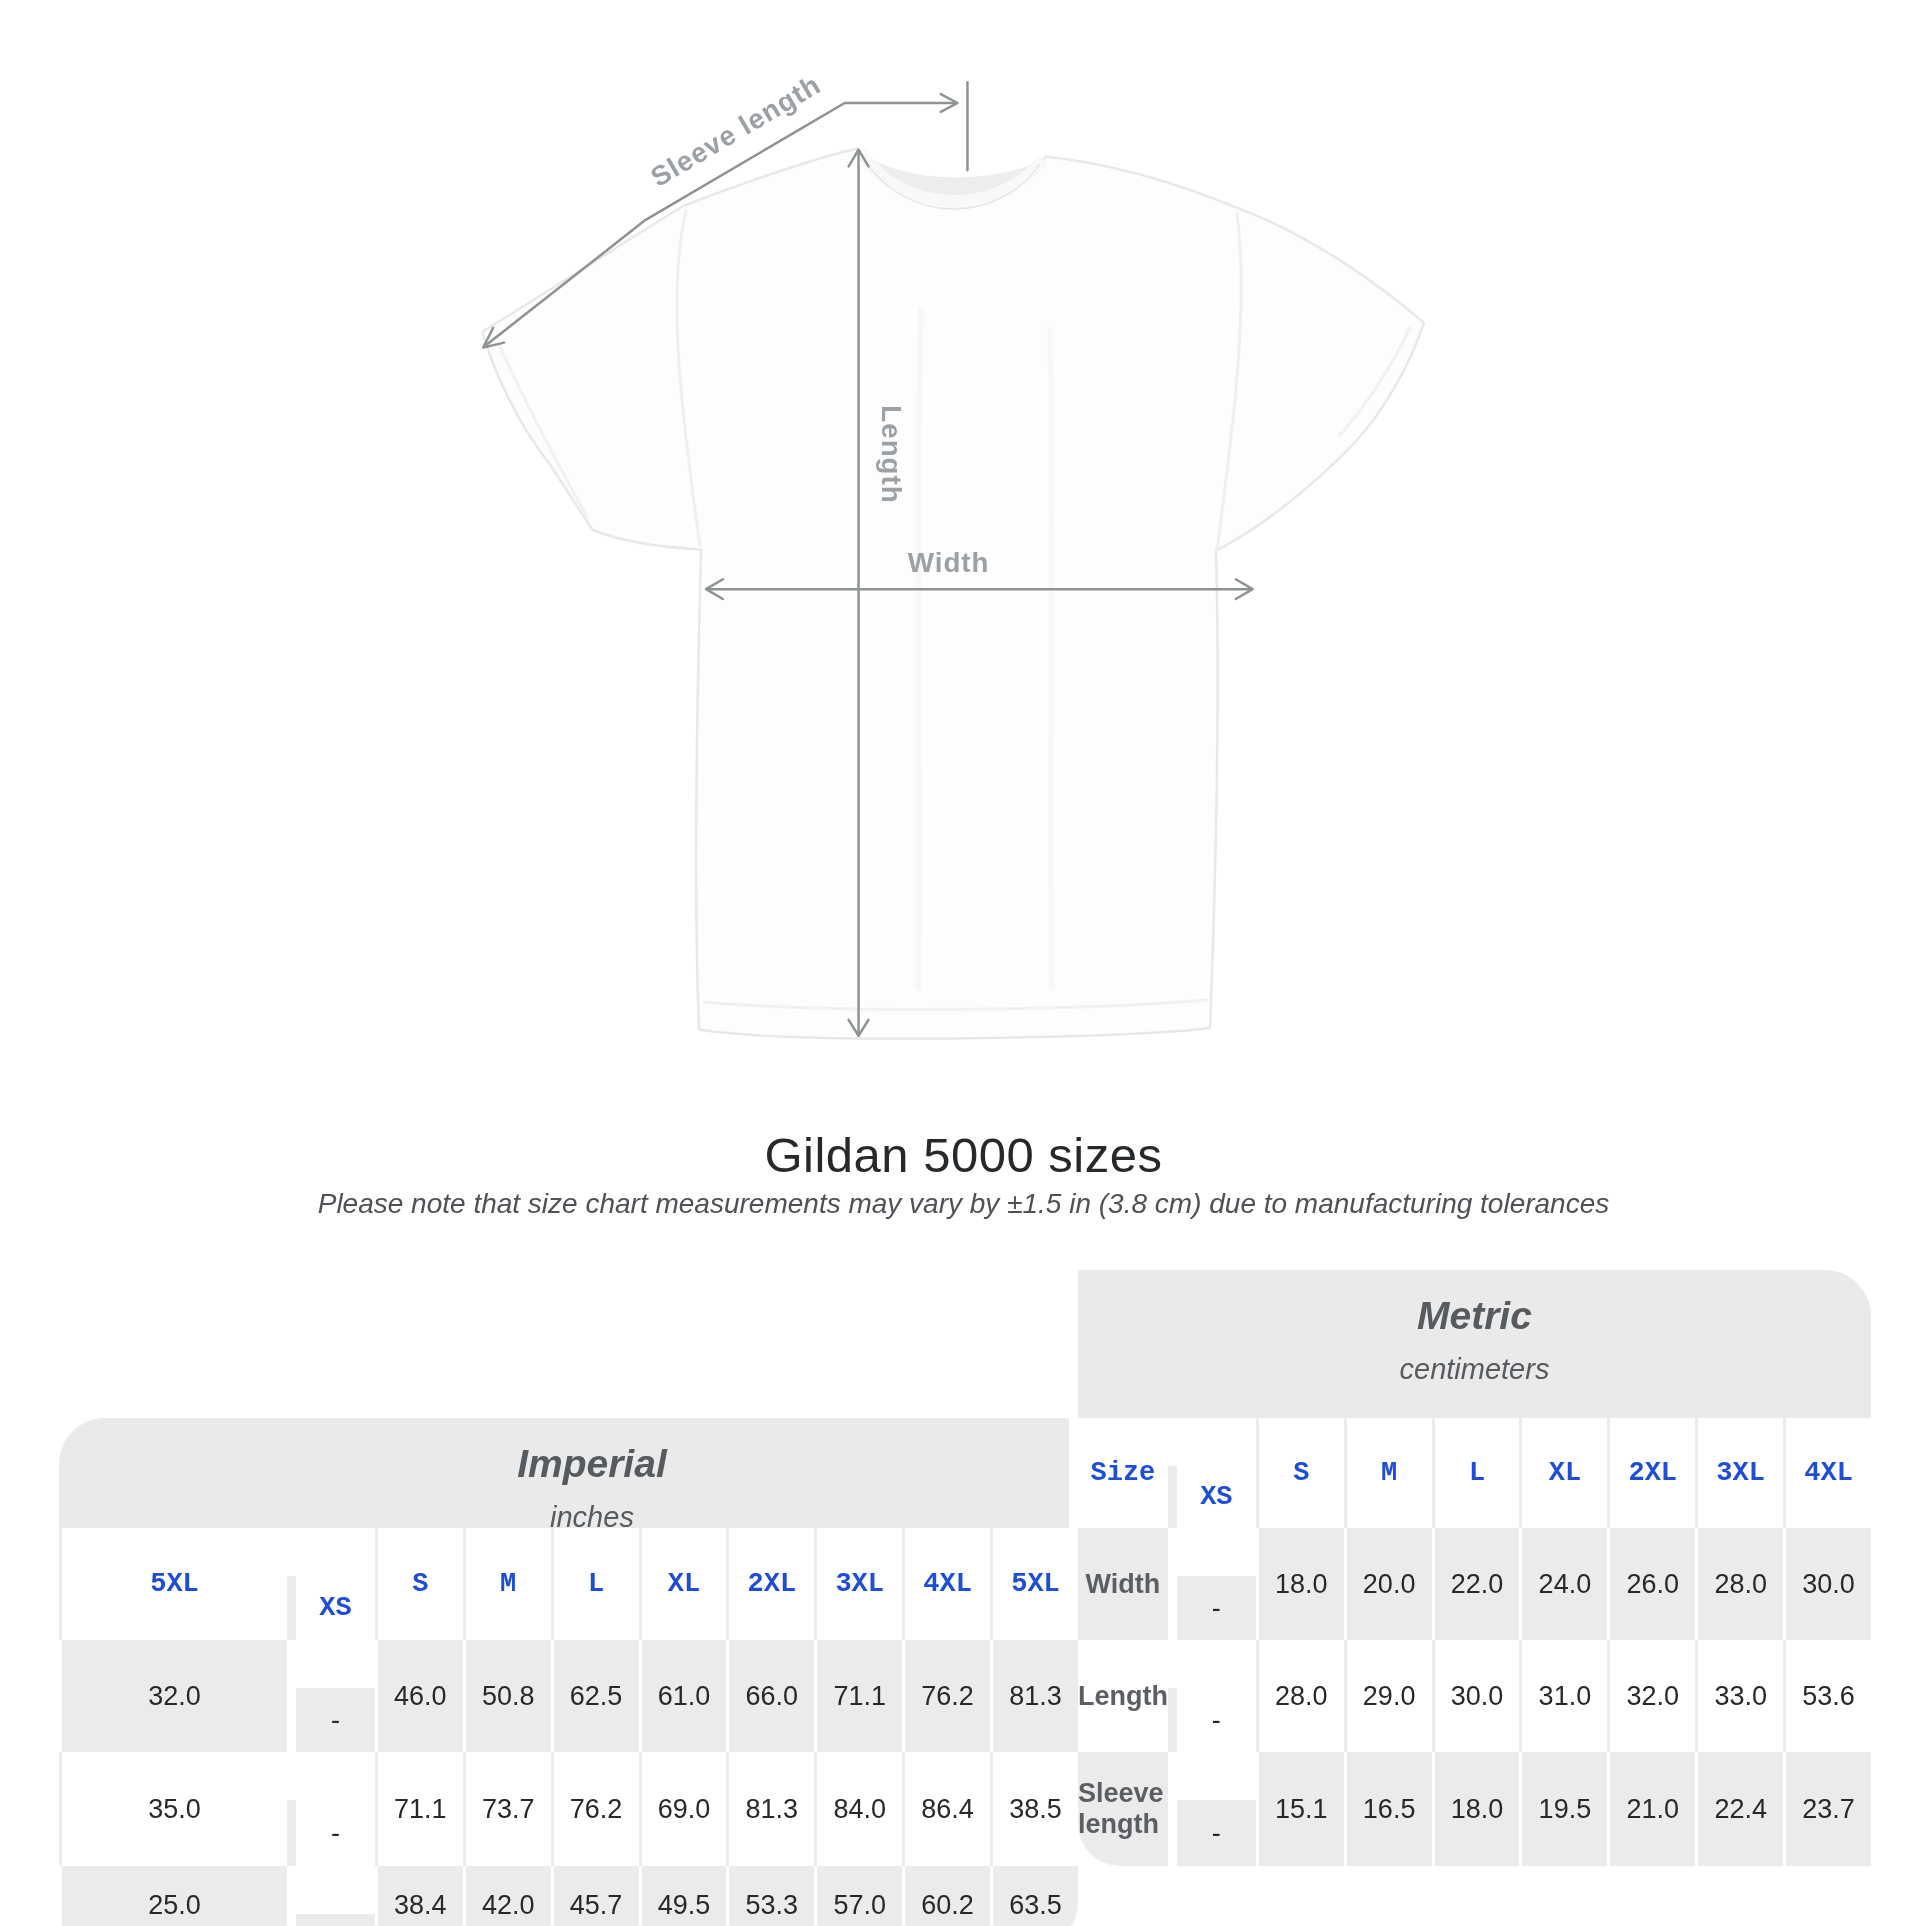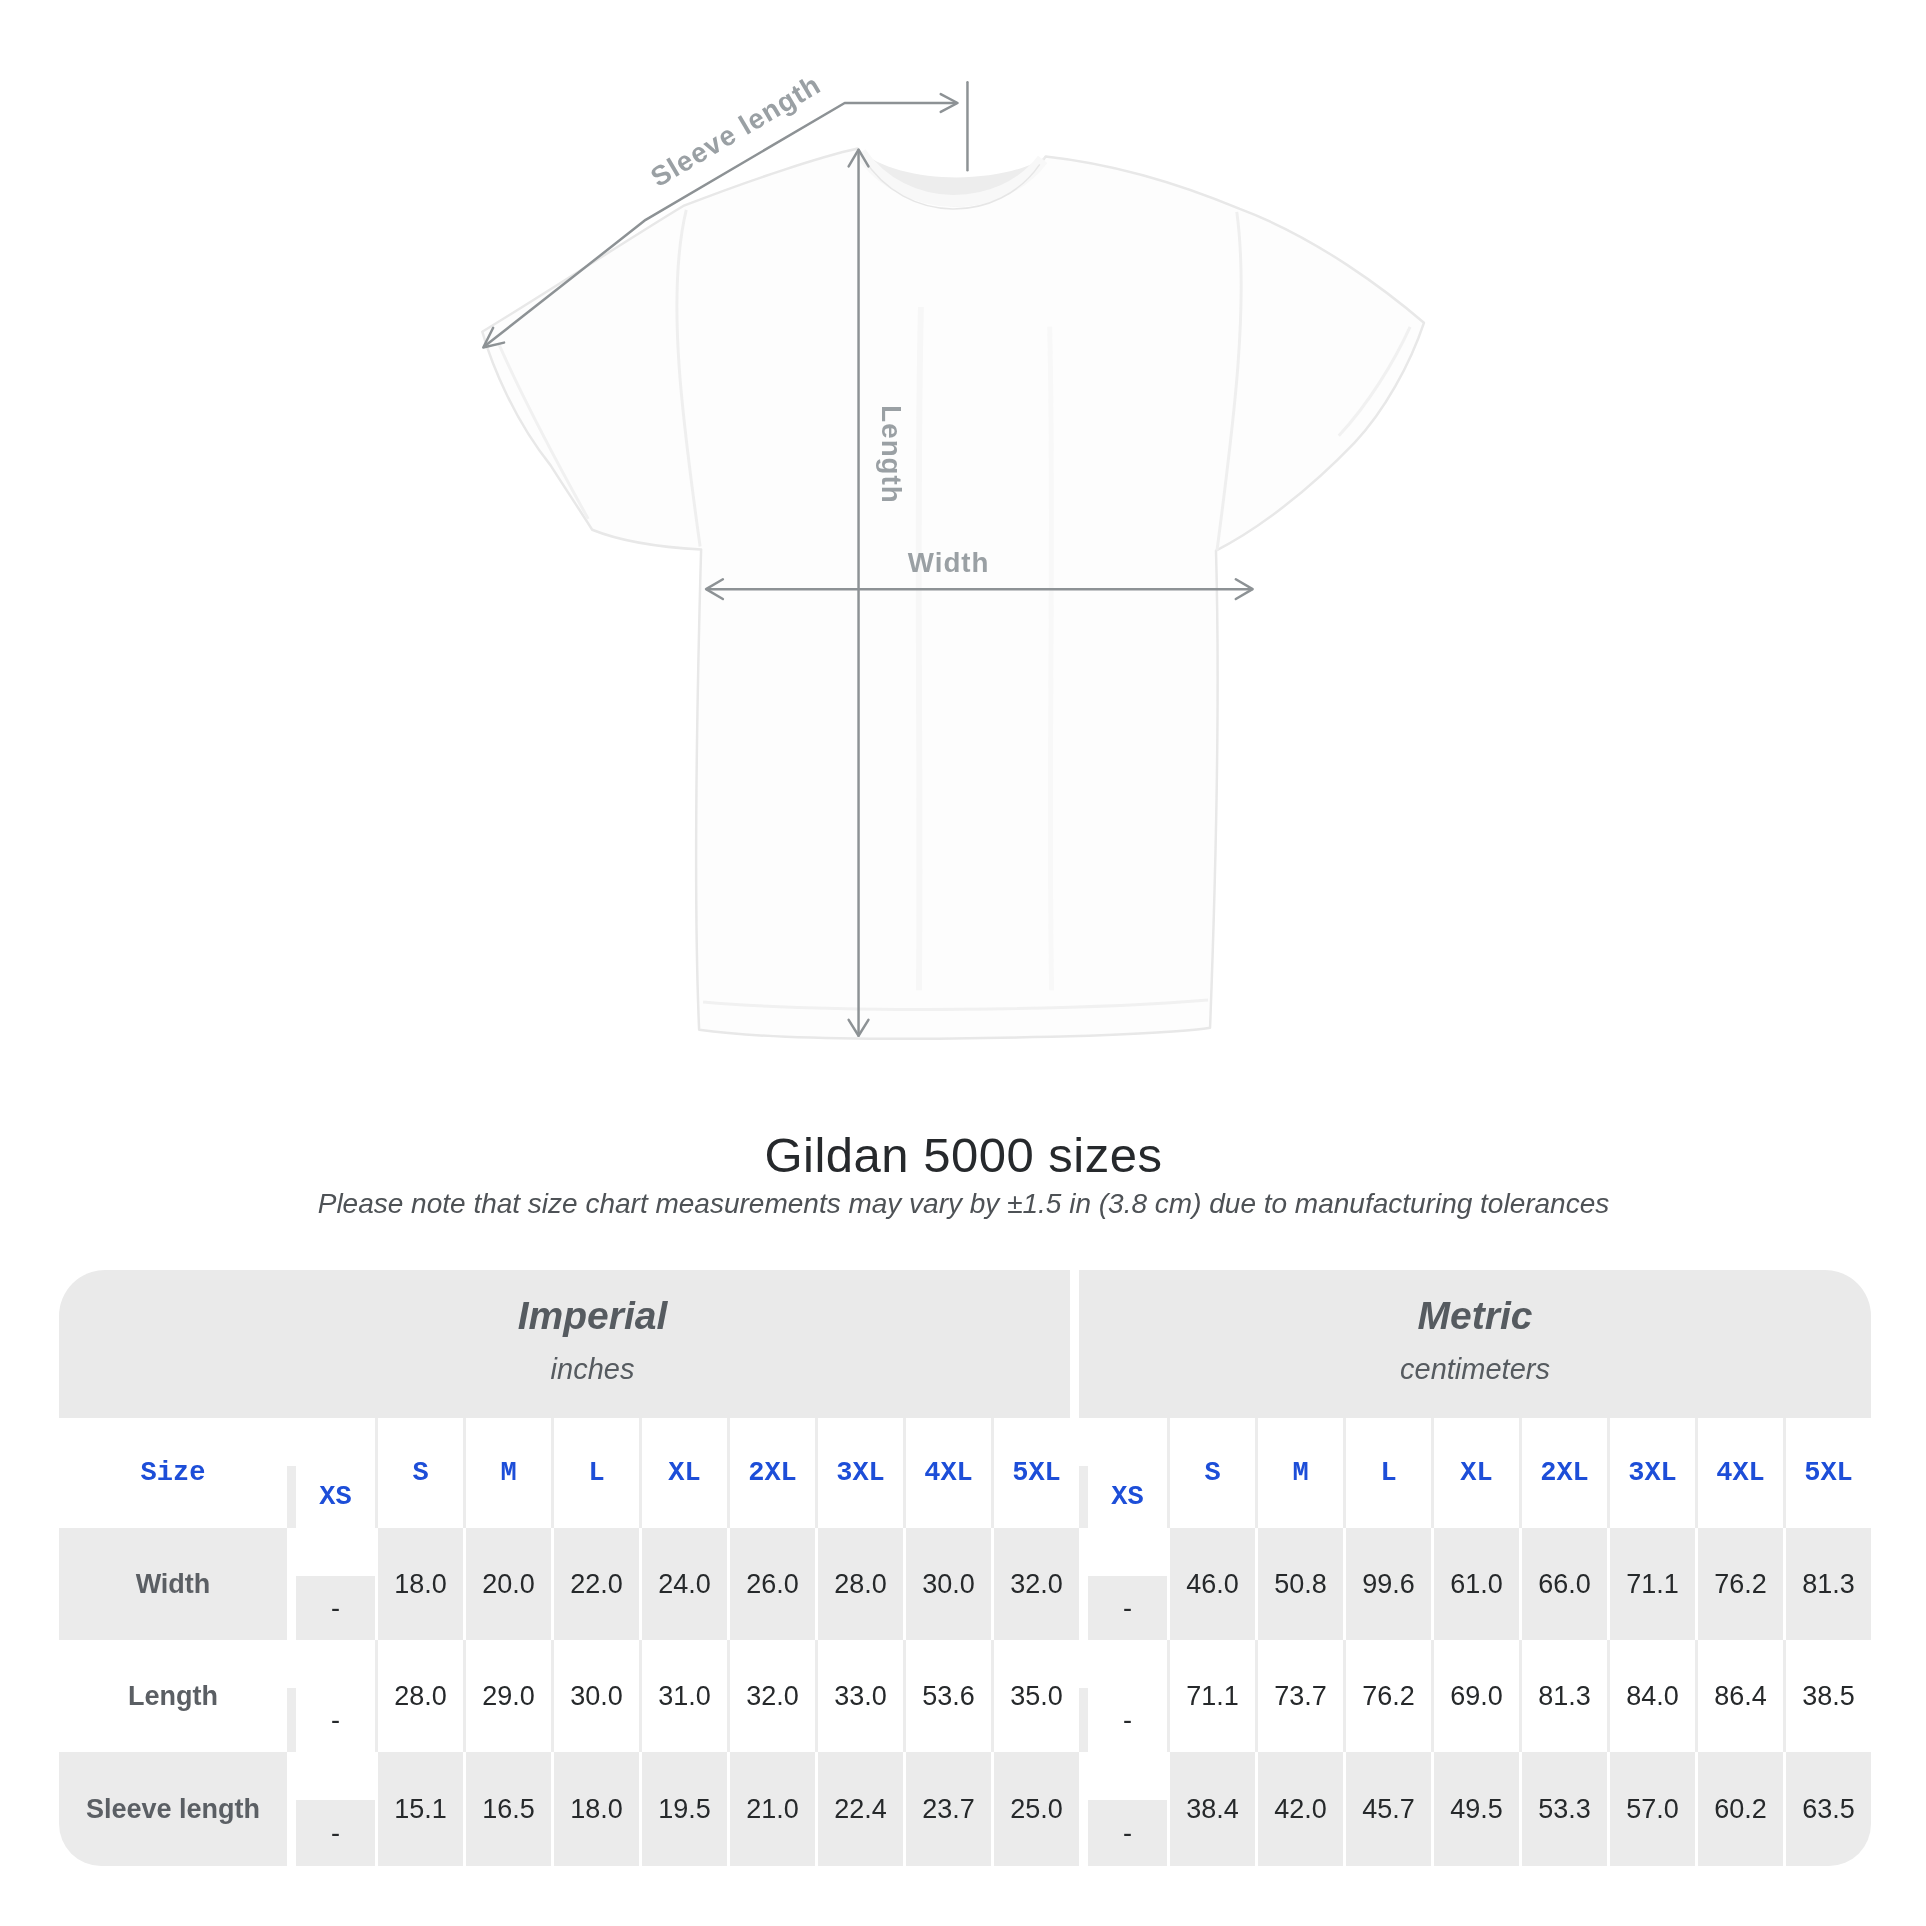--- a/index.html
+++ b/index.html
@@ -112,30 +112,30 @@
 
     <text class="anno-label" transform="translate(744,134) rotate(-30.6)" text-anchor="middle" dominant-baseline="middle">Sleeve length</text>
     <text class="anno-label" transform="translate(898,459) rotate(90)" text-anchor="middle" dominant-baseline="middle">Length</text>
     <text class="anno-label" x="958" y="578" text-anchor="middle">Width</text>
   </svg>
 
   <div class="chart-title">Gildan 5000 sizes</div>
   <div class="chart-subtitle">Please note that size chart measurements may vary by ±1.5 in (3.8 cm) due to manufacturing tolerances</div>
 
   <div class="size-table" id="size-table">
+    <div class="band band-metric">
+      <div class="inner">
+        <div class="glabel">Metric</div>
+        <div class="gsub">centimeters</div>
+      </div>
+    </div>
     <div class="band band-imperial">
       <div class="inner">
         <div class="glabel">Imperial</div>
         <div class="gsub">inches</div>
-      </div>
-    </div>
-    <div class="band band-metric">
-      <div class="inner">
-        <div class="glabel">Metric</div>
-        <div class="gsub">centimeters</div>
       </div>
     </div>
     <div class="cell head">Size</div>
 
   <div class="cell head sep sep-wide">XS</div>
       <div class="cell head sep">S</div>
       <div class="cell head sep">M</div>
       <div class="cell head sep">L</div>
       <div class="cell head sep">XL</div>
       <div class="cell head sep">2XL</div>
@@ -157,21 +157,21 @@
       <div class="cell val gray sep">20.0</div>
       <div class="cell val gray sep">22.0</div>
       <div class="cell val gray sep">24.0</div>
       <div class="cell val gray sep">26.0</div>
       <div class="cell val gray sep">28.0</div>
       <div class="cell val gray sep">30.0</div>
       <div class="cell val gray sep">32.0</div>
       <div class="cell val gray sep sep-wide">-</div>
       <div class="cell val gray sep">46.0</div>
       <div class="cell val gray sep">50.8</div>
-      <div class="cell val gray sep">99.6</div>
+      <div class="cell val gray sep">62.5</div>
       <div class="cell val gray sep">61.0</div>
       <div class="cell val gray sep">66.0</div>
       <div class="cell val gray sep">71.1</div>
       <div class="cell val gray sep">76.2</div>
       <div class="cell val gray sep">81.3</div>
       <div class="cell rlabel white">Length</div>
       <div class="cell val white sep sep-wide">-</div>
       <div class="cell val white sep">28.0</div>
       <div class="cell val white sep">29.0</div>
       <div class="cell val white sep">30.0</div>

